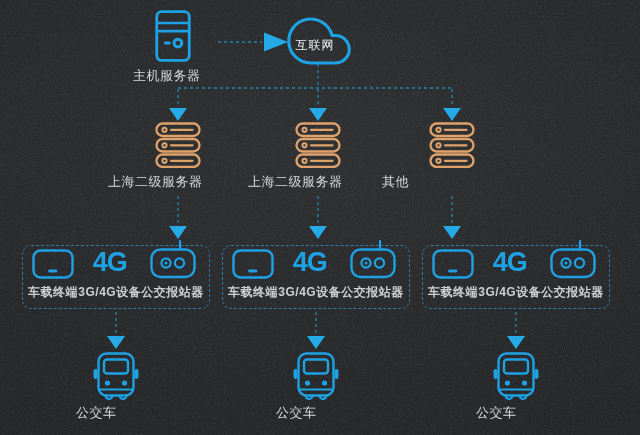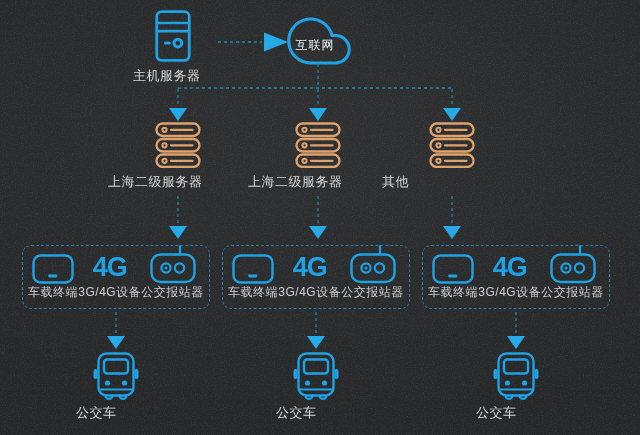--- a/index.html
+++ b/index.html
@@ -37,21 +37,21 @@
     display:flex;justify-content:space-around;align-items:flex-end;
     padding:6px 5px 7px;
   }
   .gitem{display:flex;flex-direction:column;align-items:center;}
   .gicon{height:38px;display:flex;align-items:flex-end;justify-content:center;}
   .gbadge{
     color:var(--accent,#1ba1e4);font-size:27px;font-weight:bold;
     line-height:1;letter-spacing:-1px;padding-bottom:3px;
   }
   .glabel{
-    color:#cdd1d4;font-size:12px;white-space:nowrap;letter-spacing:.5px;
+    color:#cdd1d4;font-size:12px;margin-top:5px;white-space:nowrap;letter-spacing:.5px;font-weight:bold;
   }
   .noise{position:absolute;left:0;top:0;pointer-events:none;}
 </style>
 </head>
 <body>
 
 <div class="stage">
 
   <svg class="connectors" width="640" height="435" viewBox="0 0 640 435">
     <line class="dash" x1="218" y1="42" x2="262" y2="42"></line>

